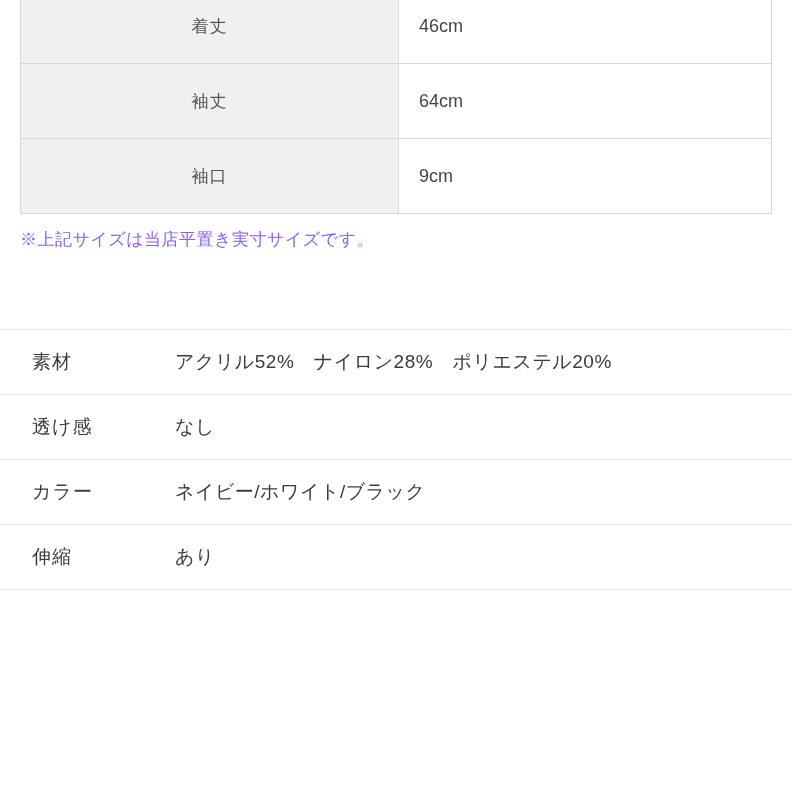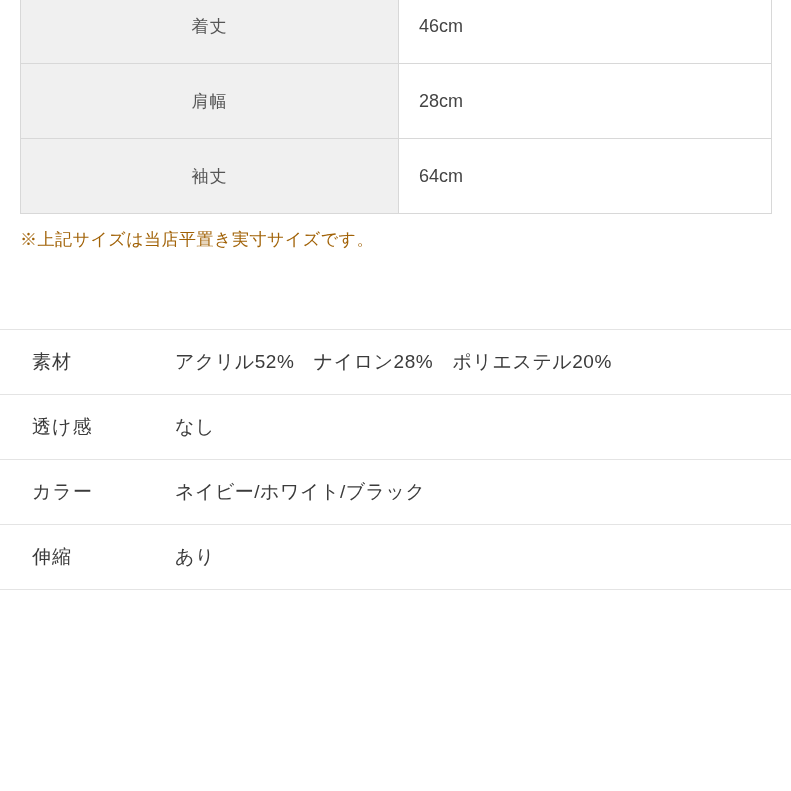--- a/index.html
+++ b/index.html
@@ -46,21 +46,21 @@
   .size-table td.value {
     background: #ffffff;
     padding-left: 20px;
     color: #444444;
     font-size: 18px;
   }
 
   .note {
     margin: 14px 0 0 20px;
     font-size: 17px;
-    color: #a16207;
+    color: #8b5cf6;
     letter-spacing: 0.5px;
   }
 
   
   .spec-list {
     margin: 78px 0 0 0;
     width: 791px;
     border-collapse: collapse;
     table-layout: fixed;
   }
@@ -94,26 +94,26 @@
 
 <div class="page">
 
   <table class="size-table">
     <tbody>
       <tr>
         <td class="label">着丈</td>
         <td class="value">46cm</td>
       </tr>
       <tr>
-        <td class="label">肩幅</td>
-        <td class="value">28cm</td>
+        <td class="label">袖丈</td>
+        <td class="value">64cm</td>
       </tr>
       <tr>
-        <td class="label">袖丈</td>
-        <td class="value">64cm</td>
+        <td class="label">袖口</td>
+        <td class="value">9cm</td>
       </tr>
     </tbody>
   </table>
 
   <div class="note">※上記サイズは当店平置き実寸サイズです。</div>
 
   <table class="spec-list">
     <tbody>
       <tr>
         <td class="k">素材</td>

